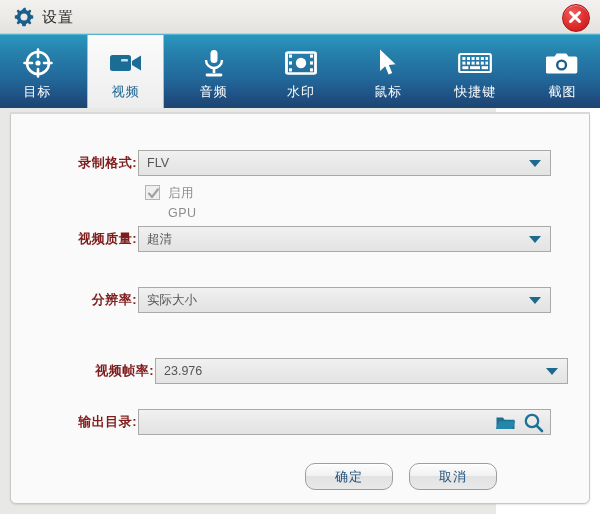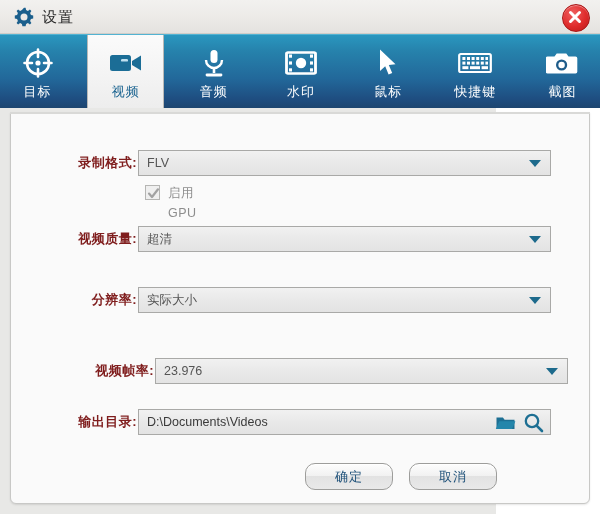--- a/index.html
+++ b/index.html
@@ -388,21 +388,20 @@
       <div class="flabel">视频帧率:</div>
       <div class="combo">
         <span class="val">23.976</span>
         <span class="arrow"></span>
       </div>
     </div>
 
     <div class="row" style="top:296px;">
       <div class="flabel">输出目录:</div>
       <div class="combo path">
-        <span class="val">D:\Documents\Videos</span>
         <span class="pathicons">
           <span>
             <svg width="21" height="19" viewBox="0 0 21 19">
               <path d="M1.5 4.5 h6.4 l1.7 2.2 h9.9 v9.3 h-18 z" fill="#1d6f93"></path>
               <path d="M0.8 16 L4.2 8.2 h16.2 L17 16 z" fill="#2486ab"></path>
             </svg>
           </span>
           <span>
             <svg width="21" height="21" viewBox="0 0 21 21">
               <circle cx="9" cy="9" r="6.2" fill="none" stroke="#1d6f93" stroke-width="2.3"></circle>

